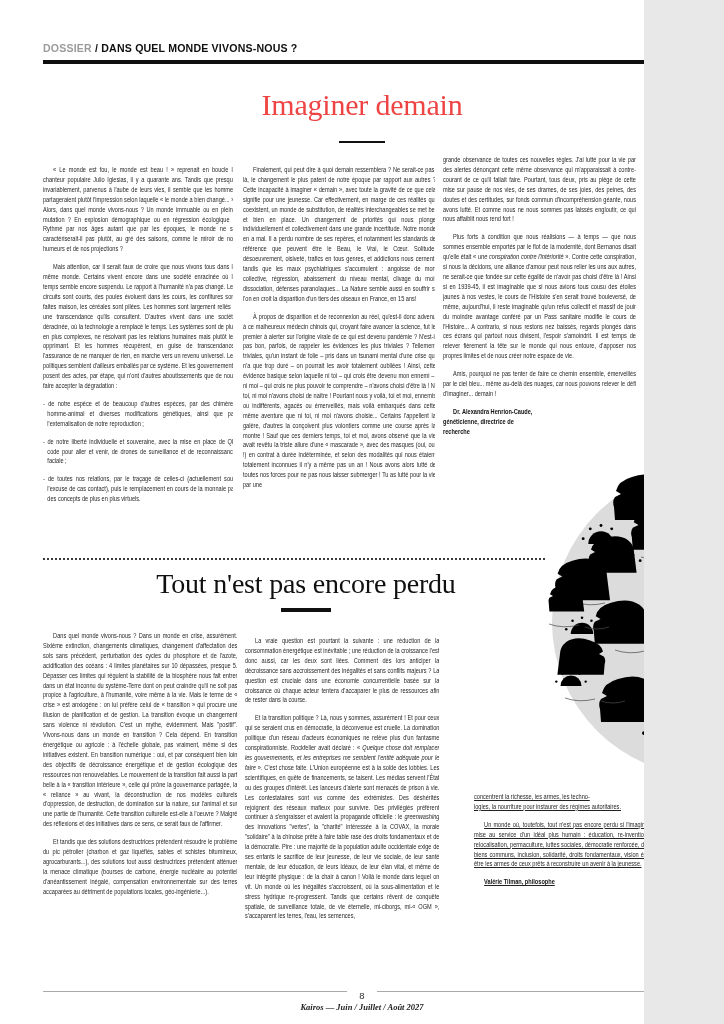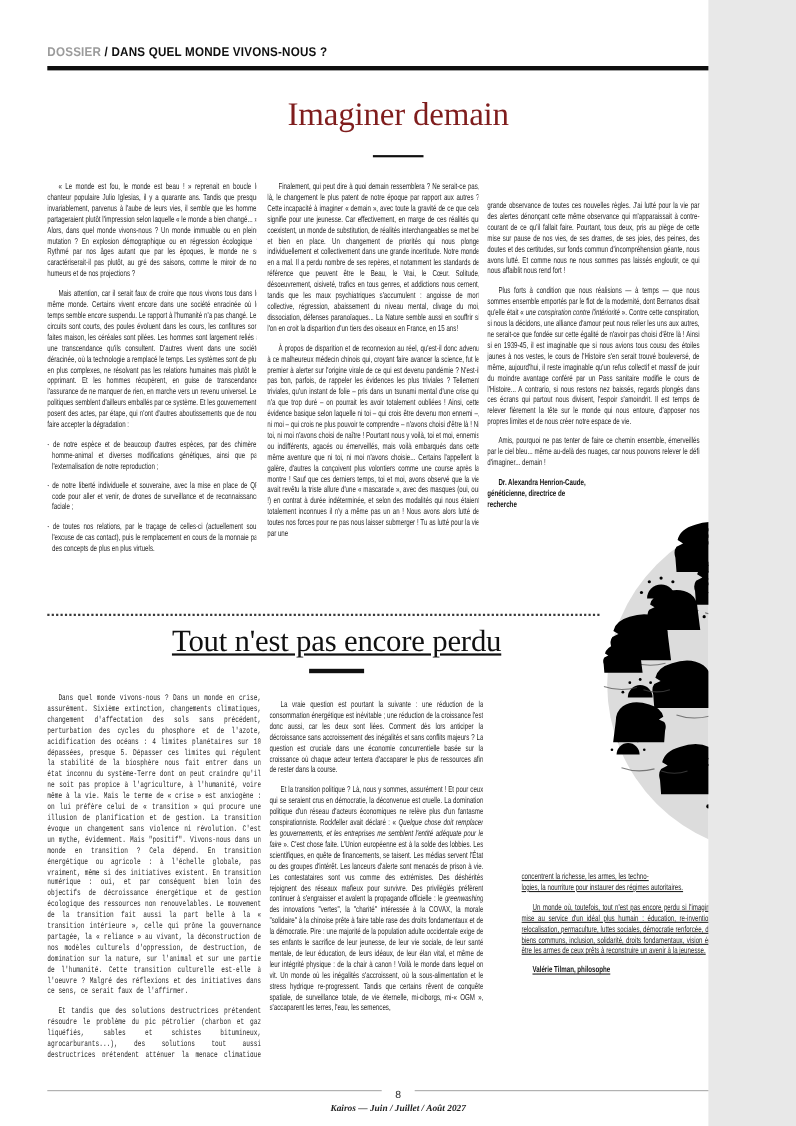--- a/index.html
+++ b/index.html
@@ -6,40 +6,40 @@
   .page{position:relative;width:644px;height:1024px;background:#ffffff;overflow:hidden;
         font-family:"Liberation Sans",sans-serif;color:#222;}
   
   .kicker{position:absolute;left:43px;top:42px;width:700px;font-size:11.5px;font-weight:bold;
           letter-spacing:.2px;transform:scaleX(.92);transform-origin:0 0;white-space:nowrap;}
   .kicker .grey{color:#9b9b9b;}
   .kicker .blk{color:#0f0f0f;}
   .top-rule{position:absolute;left:43px;top:60px;width:638px;height:4px;background:#0f0f0f;}
   
   .a1-title{position:absolute;left:43px;top:88px;width:638px;text-align:center;
-            font-family:"Liberation Serif",serif;font-size:30px;color:#7f1d1d;letter-spacing:-.2px;}
+            font-family:"Liberation Serif",serif;font-size:30px;color:#ef4444;letter-spacing:-.2px;}
   .a1-bar{position:absolute;left:339px;top:141px;width:46px;height:2px;background:#101010;}
   .a2-title{position:absolute;left:43px;top:568px;width:526px;text-align:center;
-            font-family:"Liberation Serif",serif;font-size:28px;color:#101010;letter-spacing:-.2px;text-decoration:underline;}
+            font-family:"Liberation Serif",serif;font-size:28px;color:#101010;letter-spacing:-.2px;}
   .a2-bar{position:absolute;left:281px;top:608px;width:50px;height:4px;background:#101010;}
   
   .col{position:absolute;overflow:hidden;}
   .colinner{transform:scaleX(.72);transform-origin:0 0;font-size:7.8px;line-height:9.9px;
             text-align:justify;color:#262626;}
   .colinner p{margin:0;text-indent:14px;}
   .colinner p + p{margin-top:8px;}
   .colinner p.bullet{text-indent:-6px;padding-left:6px;margin-top:8px;}
   .colinner p.noindent{text-indent:0;}
   .author{font-weight:bold;color:#111;margin-top:10px;text-align:left;text-indent:14px;}
   .frag{white-space:pre-line;text-align:left;}
   .a1c1{left:43px;top:165px;width:190px;height:392px;}
   .a1c2{left:243px;top:165px;width:192px;height:394px;}
-  .a1c3{left:443px;top:182px;width:194px;height:360px;}
+  .a1c3{left:443px;top:155px;width:194px;height:360px;}
   .a1c1 .colinner,.a1c2 .colinner,.a1c3 .colinner{width:268px;}
-  .a2c1{left:43px;top:631px;width:194px;height:330px;font-family:Liberation Mono, monospace;}
+  .a2c1{left:43px;top:631px;width:194px;height:330px;}
   .a2c2{left:245px;top:636px;width:194px;height:356px;}
   .a2c3{left:474px;top:792px;width:216px;height:130px;text-decoration:underline;}
   .a2c1 .colinner,.a2c2 .colinner{width:270px;}
   .a2c3 .colinner{width:300px;}
   .author-block{width:135px;}
   
   .dotted{position:absolute;left:43px;top:558px;width:502px;border-top:2px dotted #3a3a3a;}
   
   .foot-rule{position:absolute;left:43px;top:991px;width:638px;height:1px;background:#aaaaaa;}
   .pagenum{position:absolute;left:0;top:991px;width:724px;text-align:center;}

